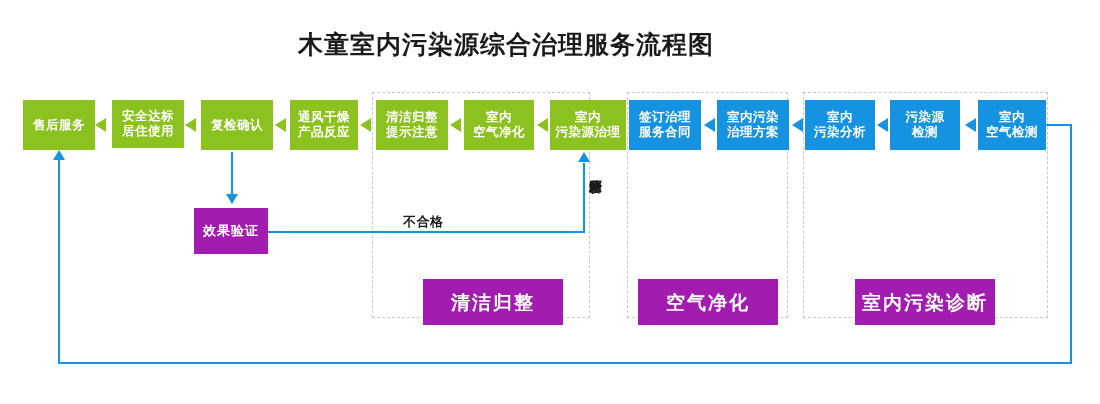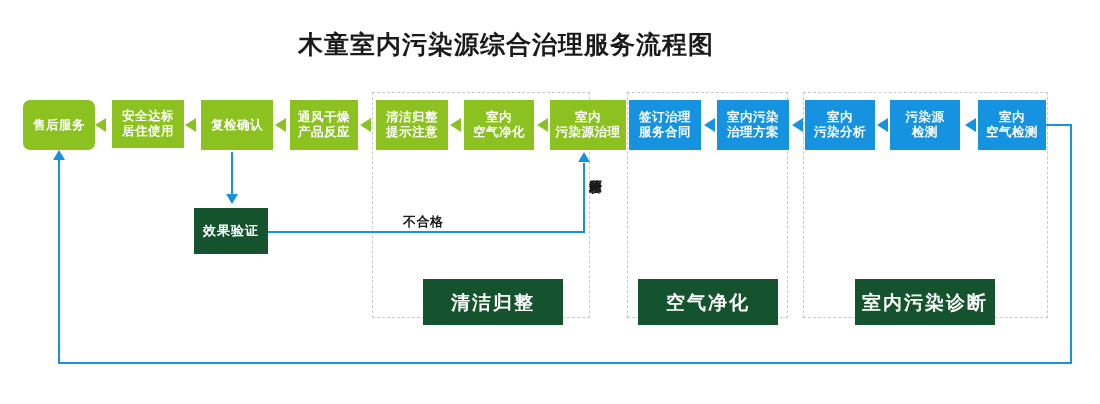--- a/index.html
+++ b/index.html
@@ -42,21 +42,21 @@
     align-items: center;
     justify-content: center;
     text-align: center;
     color: #ffffff;
     font-weight: bold;
     line-height: 1.18;
     letter-spacing: 0.5px;
   }
   .node.green { background: #8CC220; }
   .node.blue  { background: #1693E0; }
-  .node.orange{ background: #14532d; }
+  .node.orange{ background: #a21caf; }
   .node .txt { display: block; white-space: pre-line; }
   .node.step { font-size: 12.5px; }
   .node.phase { font-size: 19px; letter-spacing: 2px; }
   .node.verify { font-size: 13px; letter-spacing: 1px; }
 
   .conn {
     position: absolute;
     background: #1693E0;
   }
   .conn.h { height: 2px; }
@@ -139,21 +139,21 @@
   <div class="arrow-green" style="left:360px; top:118px;"></div>
   <div class="arrow-green" style="left:450px; top:118px;"></div>
   <div class="arrow-green" style="left:537px; top:118px;"></div>
 
   <div class="arrow-blue-left" style="left:613px; top:118px;"></div>
   <div class="arrow-blue-left" style="left:704px; top:118px;"></div>
   <div class="arrow-blue-left" style="left:792px; top:118px;"></div>
   <div class="arrow-blue-left" style="left:877px; top:118px;"></div>
   <div class="arrow-blue-left" style="left:965px; top:118px;"></div>
 
-  <div class="node green step" style="left:23px; top:100px; width:72px; height:50px;border-radius:7px;">
+  <div class="node green step" style="left:23px; top:100px; width:72px; height:50px;">
     <span class="txt">售后服务</span>
   </div>
   <div class="node green step" style="left:112px; top:100px; width:72px; height:48px;">
     <span class="txt">安全达标
 居住使用</span>
   </div>
   <div class="node green step" style="left:201px; top:100px; width:72px; height:50px;">
     <span class="txt">复检确认</span>
   </div>
   <div class="node green step" style="left:290px; top:100px; width:68px; height:50px;">

